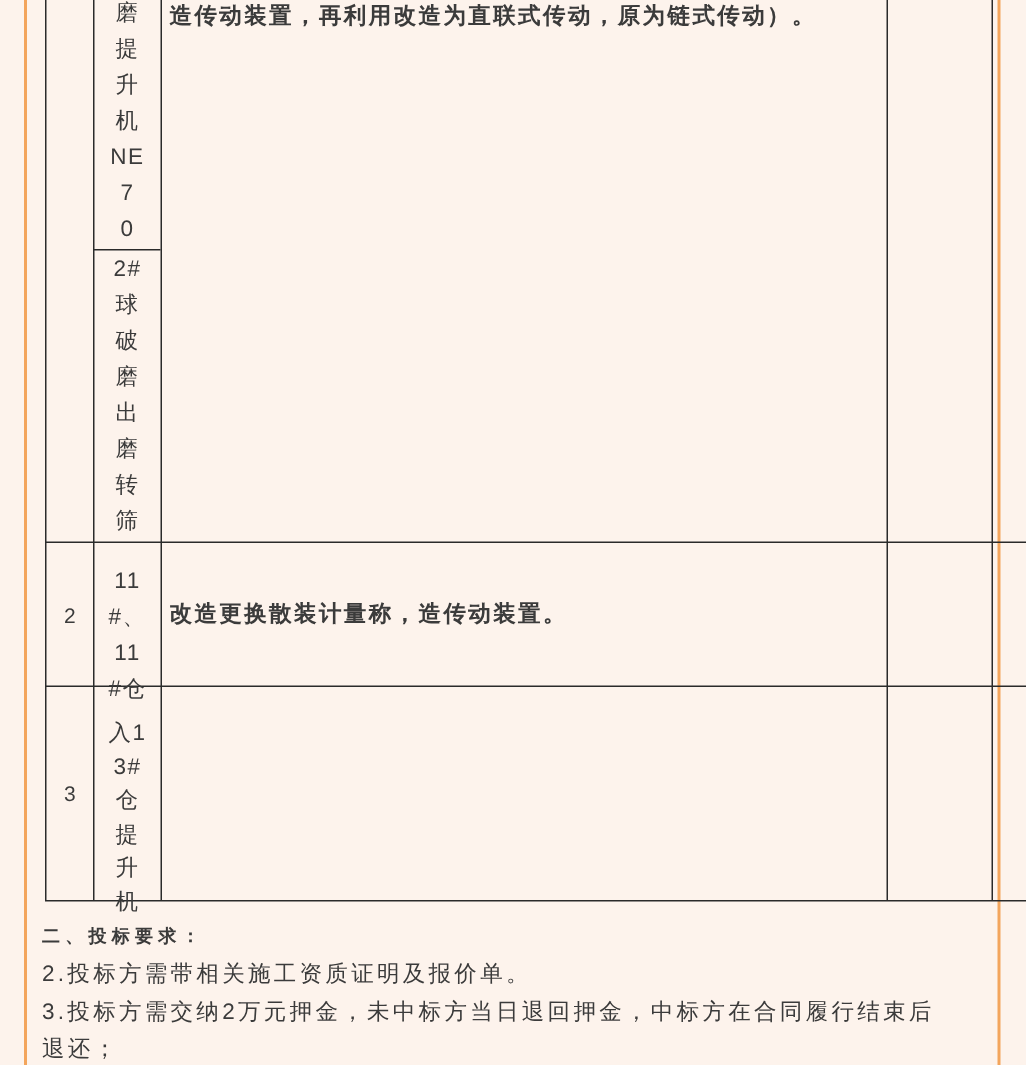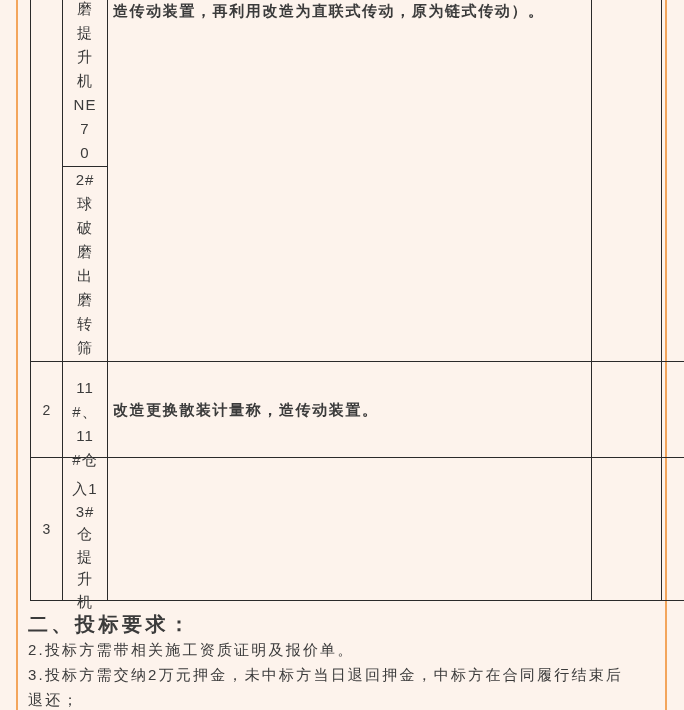--- a/index.html
+++ b/index.html
@@ -40,21 +40,21 @@
     line-height: 24px; white-space: nowrap; font-weight: bold;
   }
   .desc-mid { display: flex; align-items: center; }
 
   
   .requirements {
     position: absolute; left: 28px; top: 612px; width: 625px;
     line-height: 25px; z-index: 3;
   }
   .req-heading {
-    font-weight: bold; font-size: 20px; letter-spacing: 3.5px;
+    font-weight: bold; font-size: 12px; letter-spacing: 3.5px;
     white-space: nowrap;
   }
   .req-line { font-size: 15px; letter-spacing: 2.2px; white-space: nowrap; }
   .tline { display: block; }
 </style>
 </head>
 <body>
 
 <div class="page">
 

